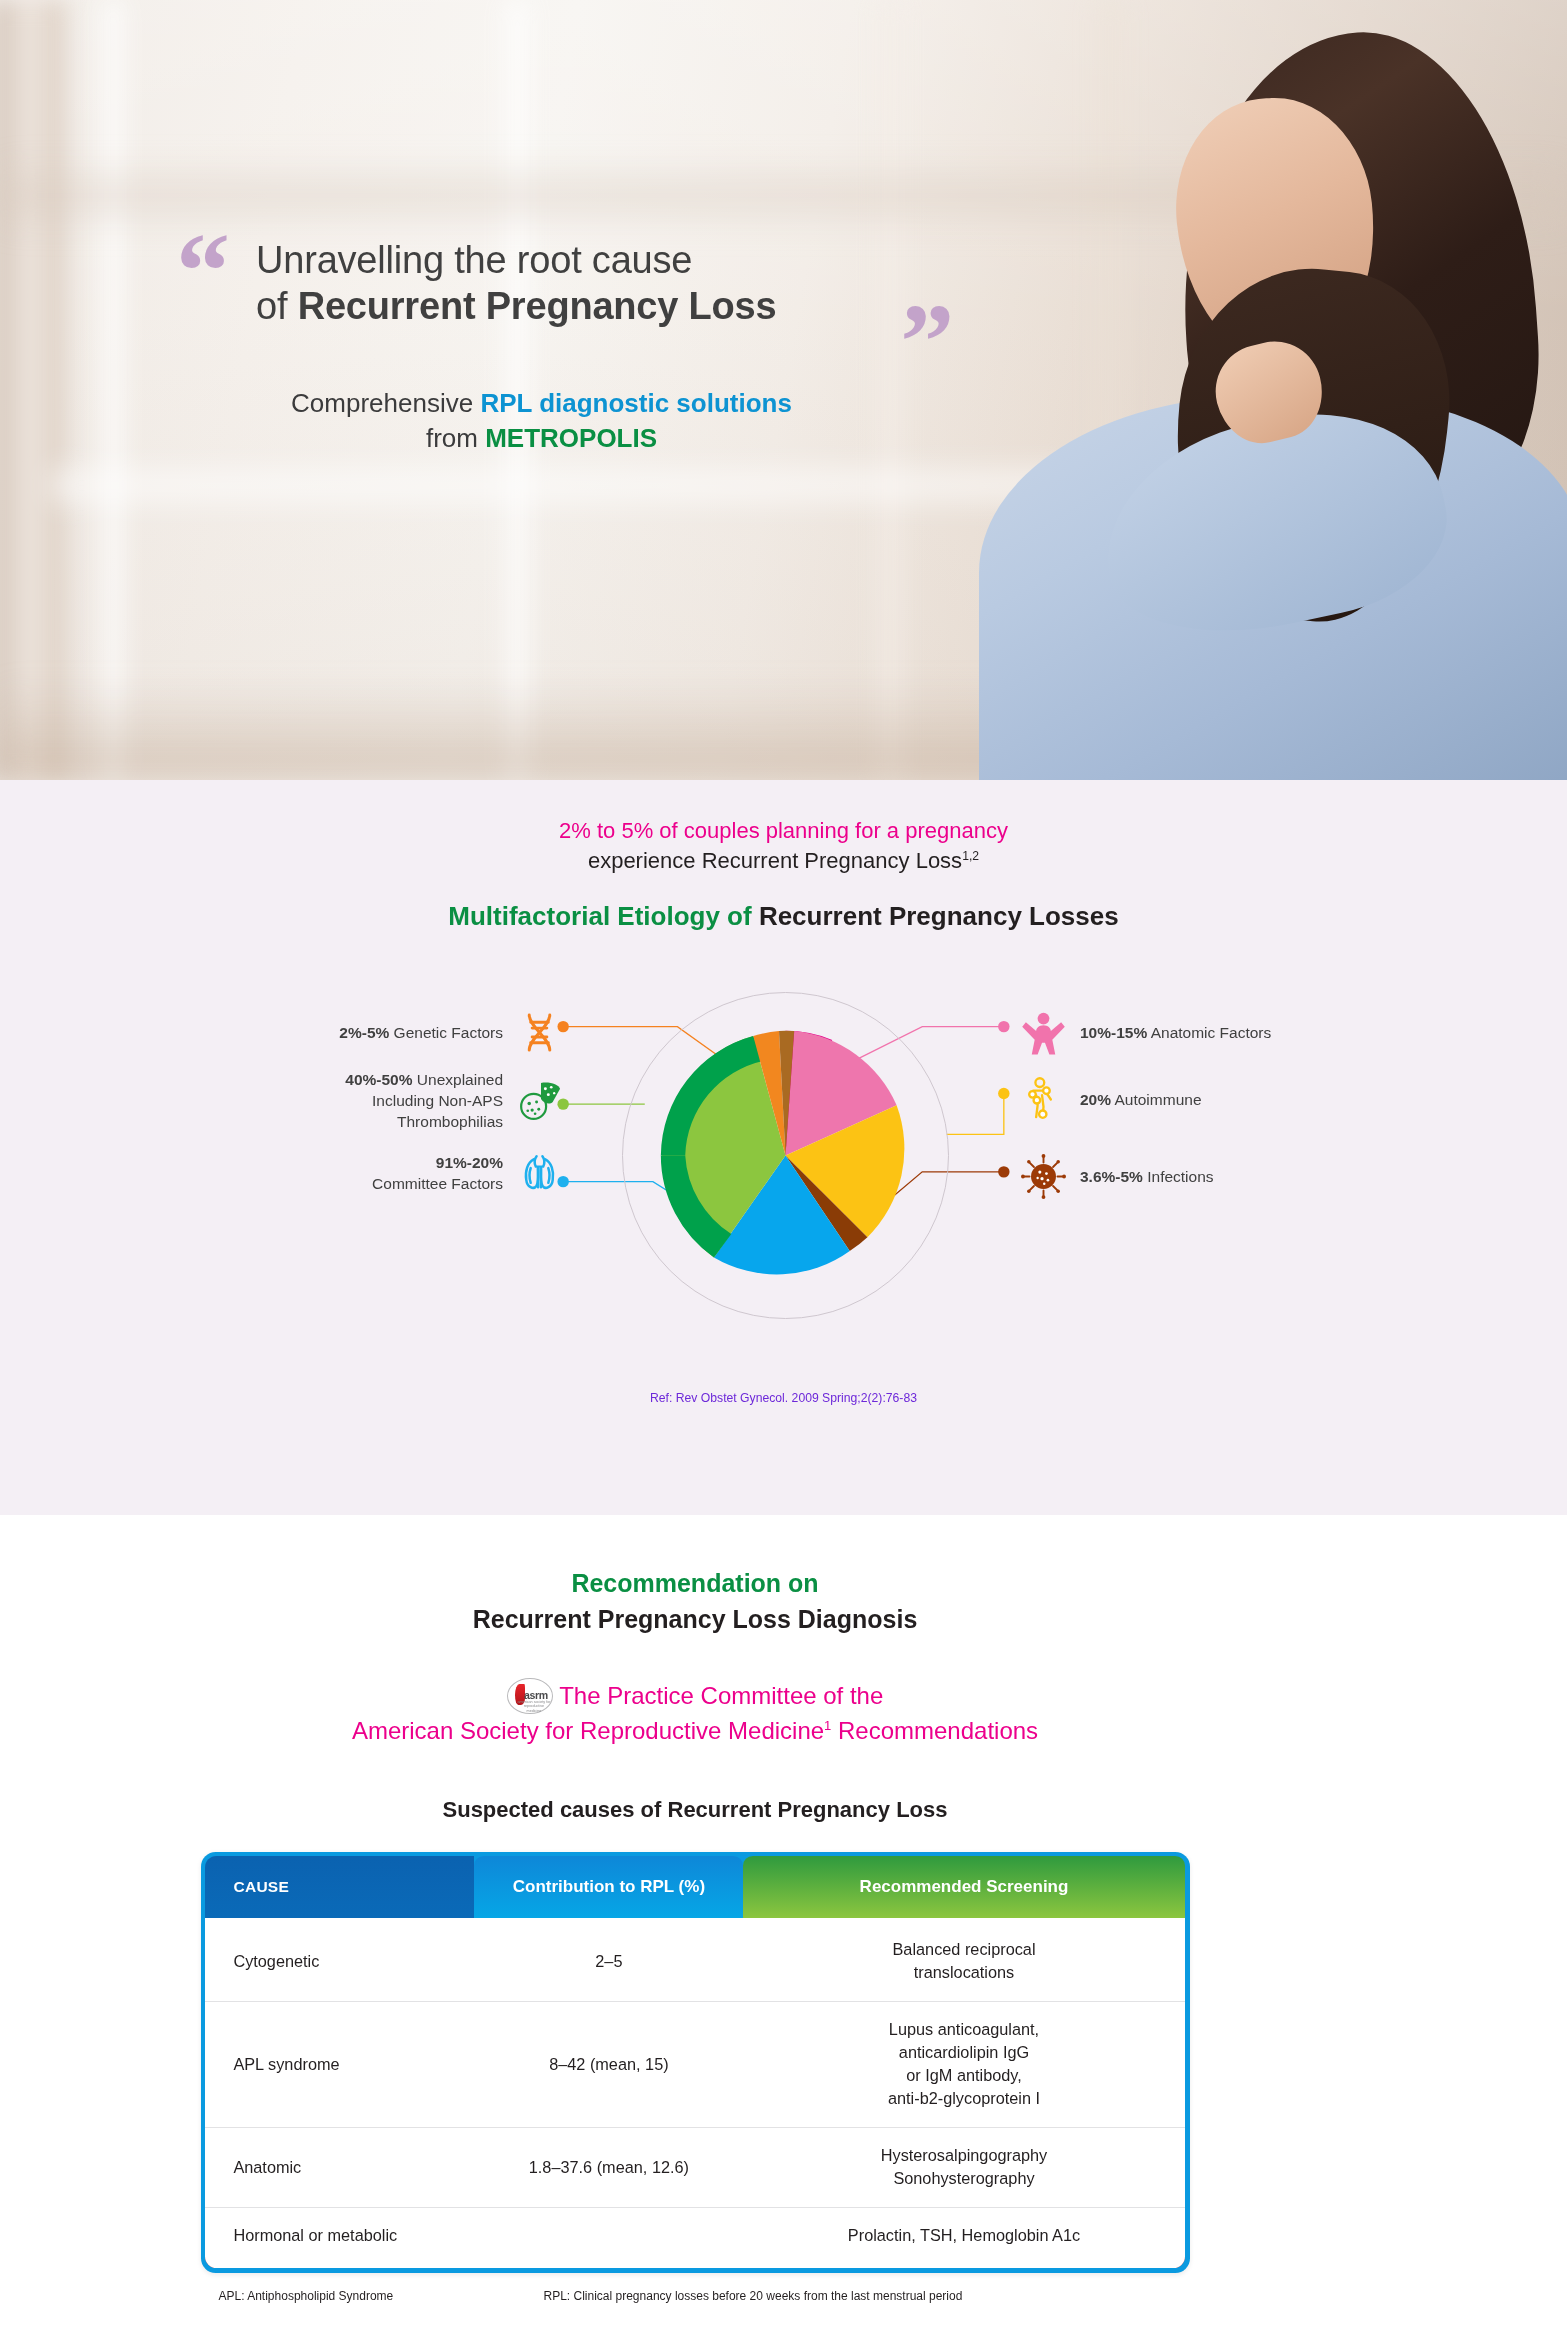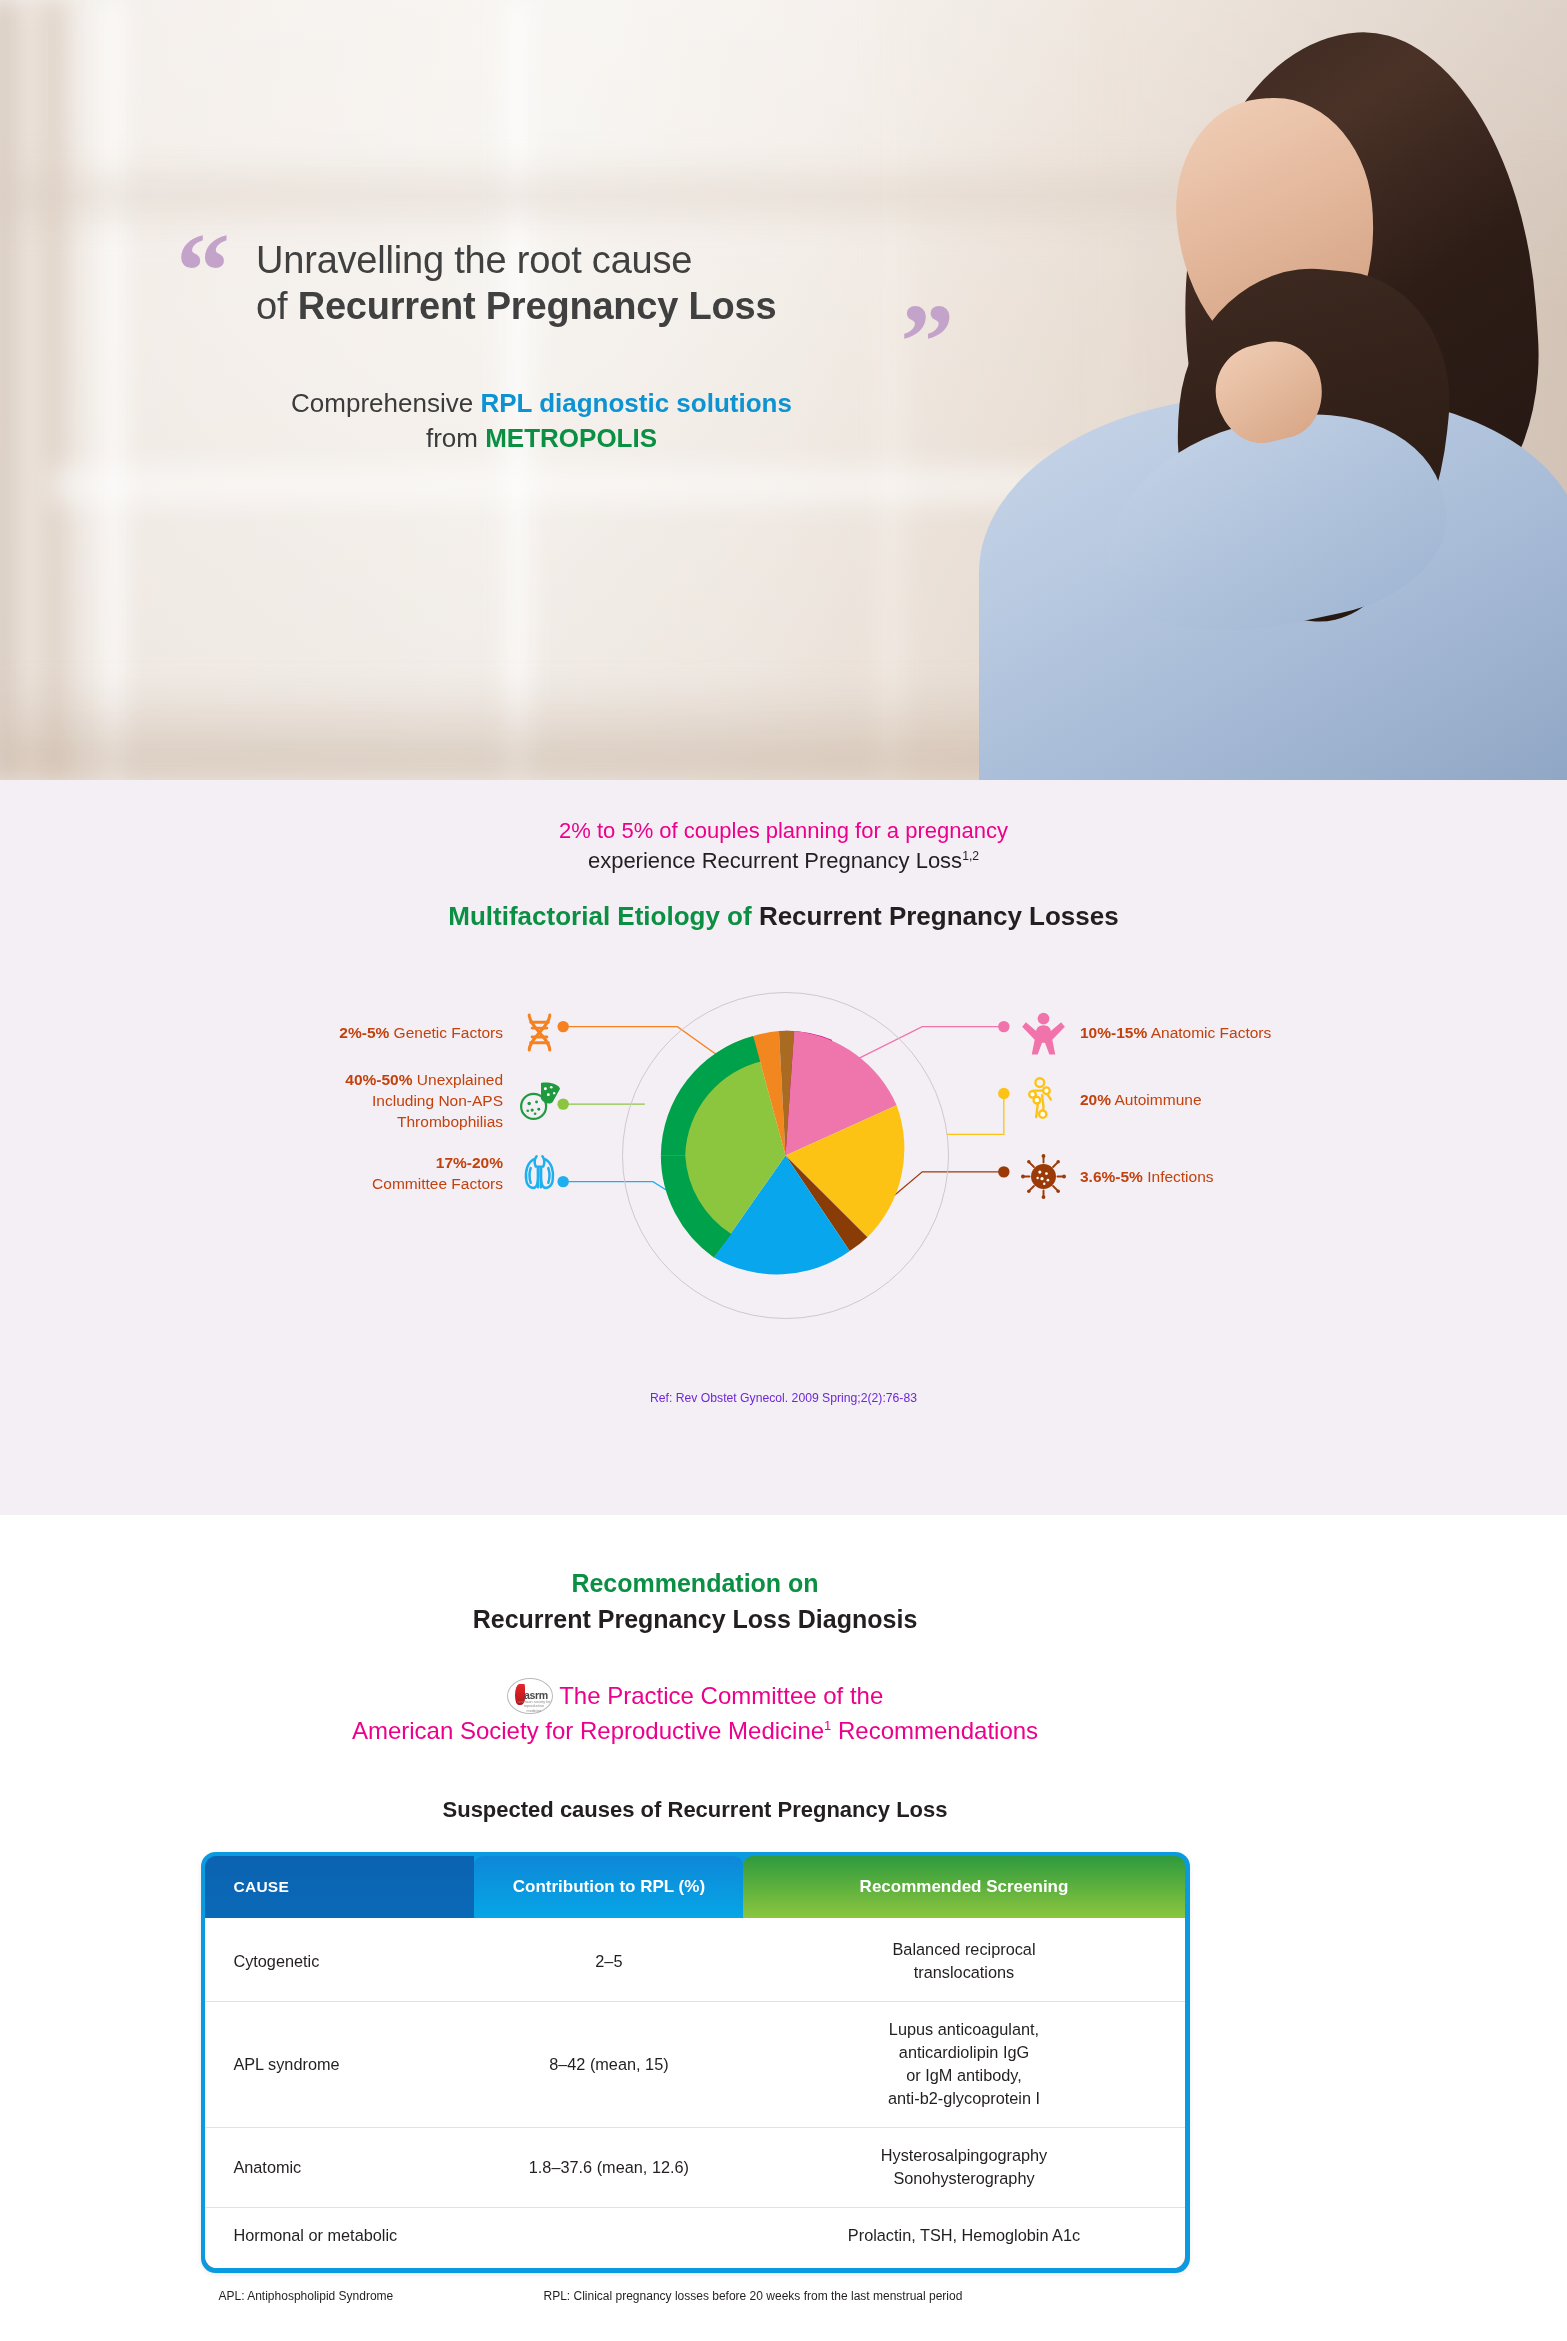--- a/index.html
+++ b/index.html
@@ -127,21 +127,21 @@
   .chart-wrap { position:relative; width:1567px; height:457px; margin-top:13px; }
   .pie-holder { position:absolute; left:622px; top:47px; width:327px; height:327px; }
   .pie-ring {
     position:absolute; inset:0; border-radius:50%;
     border:1.6px solid #cfc7cf;
   }
   .pie {
     position:absolute; left:28px; top:28px; width:271px; height:271px; border-radius:50%;
   }
 
-  .lbl { position:absolute; font-size:15.5px; color:#c2410c; line-height:1.36; }
+  .lbl { position:absolute; font-size:15.5px; color:#404040; line-height:1.36; }
   .lbl b { font-weight:700; }
   .lbl-left { text-align:right; }
   .lbl-right { text-align:left; }
   .lbl-row { display:flex; align-items:center; gap:13px; }
   .ico { width:47px; height:47px; flex:0 0 47px; }
 
   .connector { position:absolute; pointer-events:none; }
 
   .ref { text-align:center; font-size:12.2px; color:#6d28d9; margin-top:-11.4px; }
 
@@ -345,21 +345,21 @@
               <circle cx="44" cy="24" r="2"></circle>
                 <circle cx="52" cy="22" r="1.6"></circle>
             </g>
           </svg>
         </div>
       </div>
 
       <div class="lbl lbl-left" style="left:245px; top:204px; width:318px;">
         <div class="lbl-row" style="justify-content:flex-end;">
           <div style="text-align:right;">
-            <b>17%-20%</b><br>
+            <b>91%-20%</b><br>
             <span>Committee Factors</span>
           </div>
           <svg class="ico" viewBox="0 0 64 64">
             <g stroke="#1eb0ee" stroke-width="3.4" fill="none" stroke-linecap="round" stroke-linejoin="round">
               <path d="M24 14 C16 18 12 30 14 42 C15 52 24 56 28 50 C31 45 30 34 30 26"></path>
               <path d="M40 14 C48 18 52 30 50 42 C49 52 40 56 36 50 C33 45 34 34 34 26"></path>
               <path d="M28 10 C25 14 25 20 27 24 L37 24 C39 20 39 14 36 10"></path>
               <path d="M30 26 L30 52 M34 26 L34 52"></path>
               <path d="M20 26 C18 32 18 40 20 46"></path>
               <path d="M44 26 C46 32 46 40 44 46"></path>

